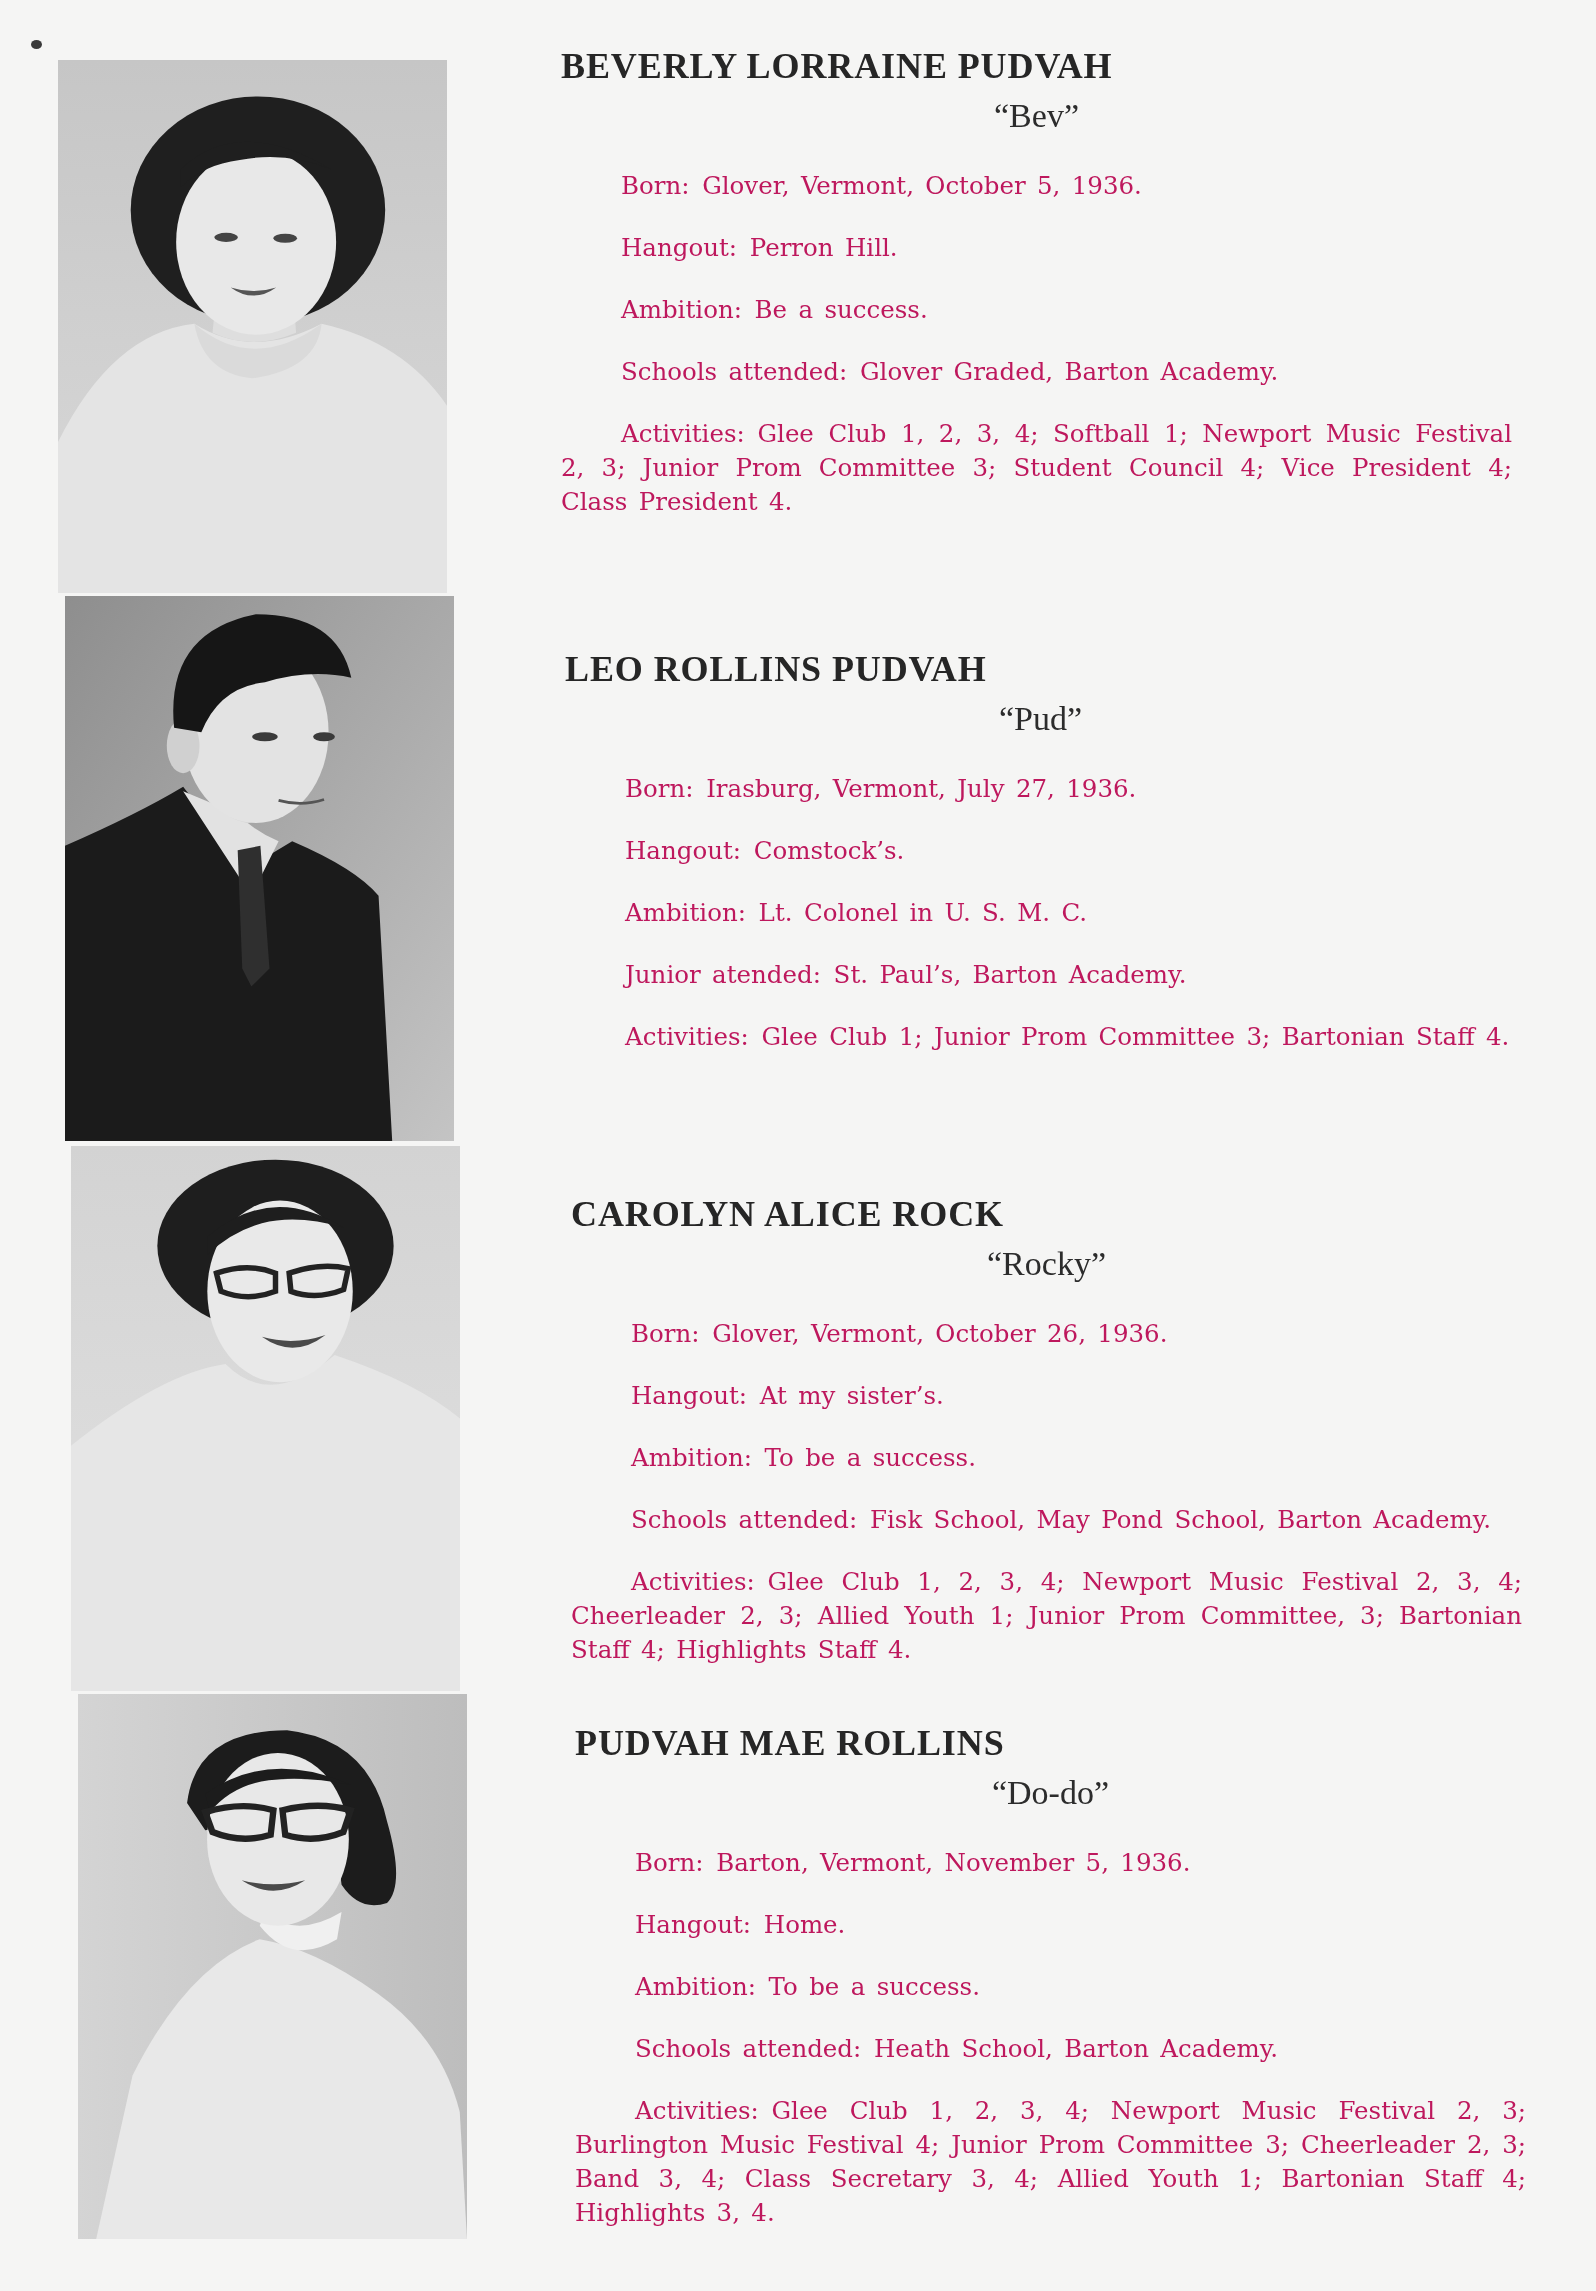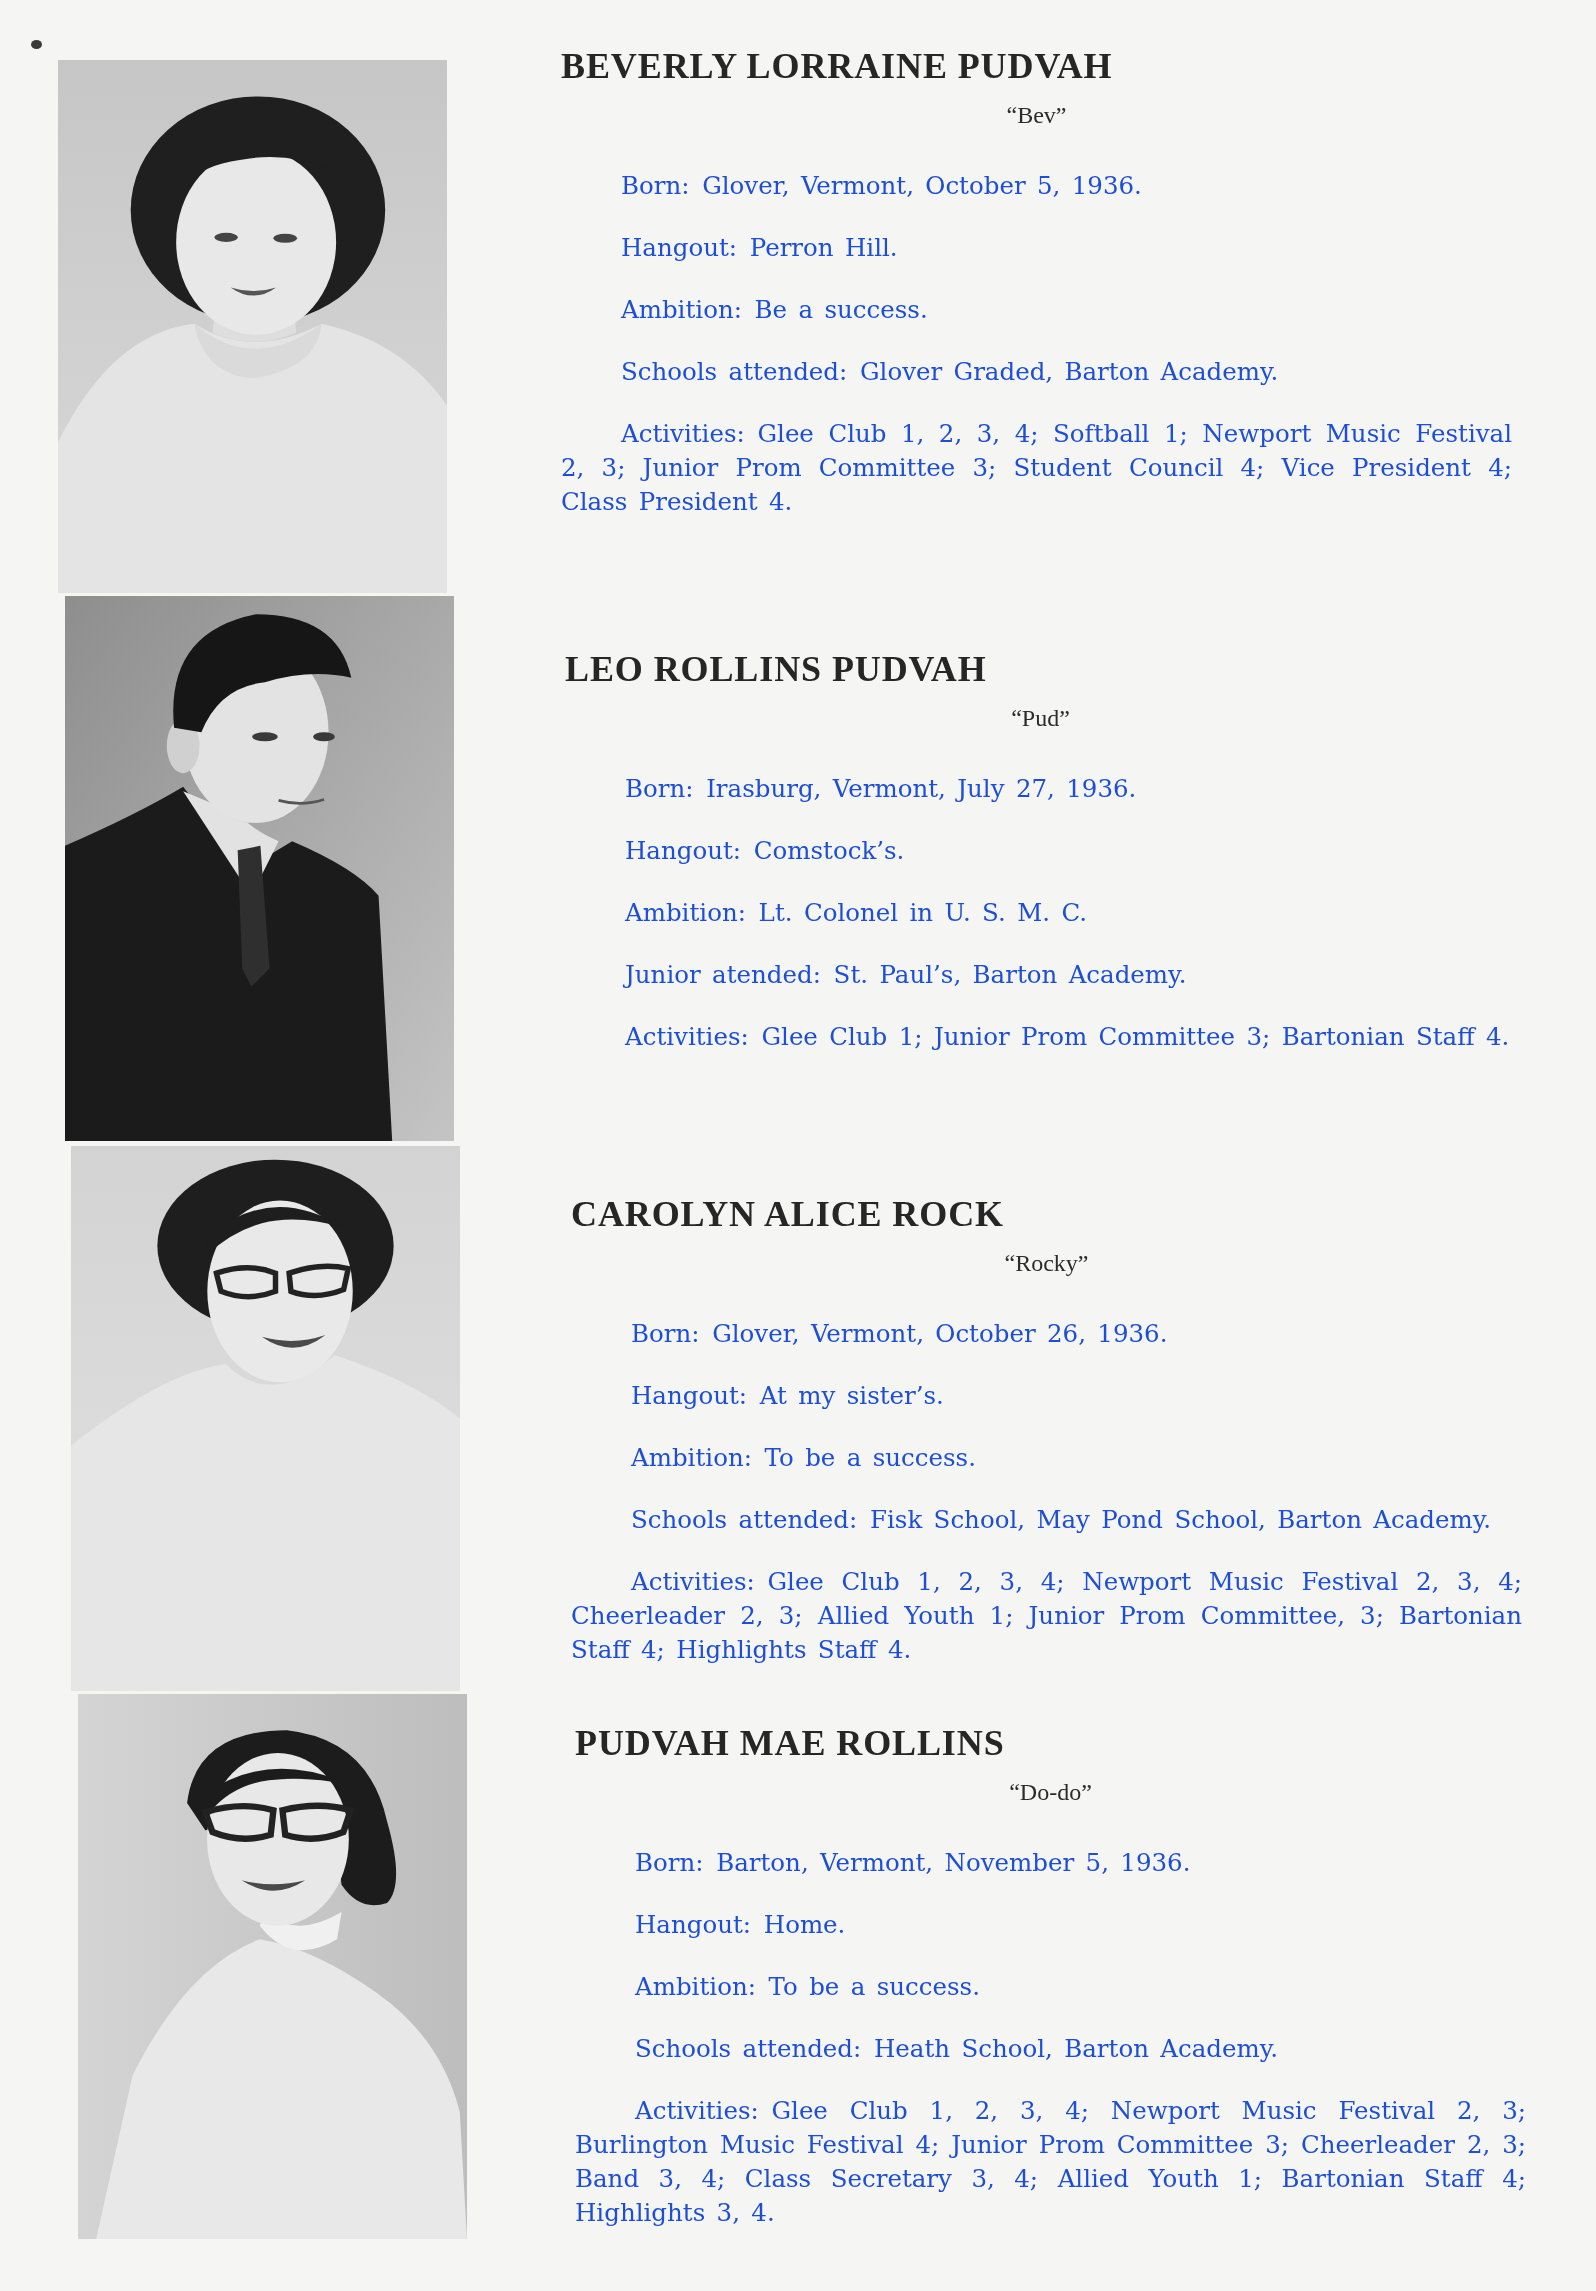--- a/index.html
+++ b/index.html
@@ -55,35 +55,35 @@
     font-family: "Liberation Serif", "DejaVu Serif", serif;
     font-size: 36px;
     letter-spacing: 0.9px;
     text-align: left;
     color: #262626;
     margin: 0;
     line-height: 45px;
   }
   .nickname {
     font-family: "Liberation Serif", "DejaVu Serif", serif;
-    font-size: 24px;
+    font-size: 34px;
     text-align: center;
     color: #2c2c2c;
     margin: 11px 0 0 0;
     line-height: 31px;
   }
   .fields { margin-top: 38px; }
   .field {
     font-size: 24.5px;
     line-height: 34px;
     text-indent: 60px;
     margin: 0 0 28px 0;
     text-align: justify;
     word-spacing: 3.6px;
-    color: #1d4ed8;
+    color: #be185d;
   }
   .field .label { margin-right: 12.7px; }
 </style>
 </head>
 <body>
 
 <div class="page">
 
   <div class="speck"></div>
 

